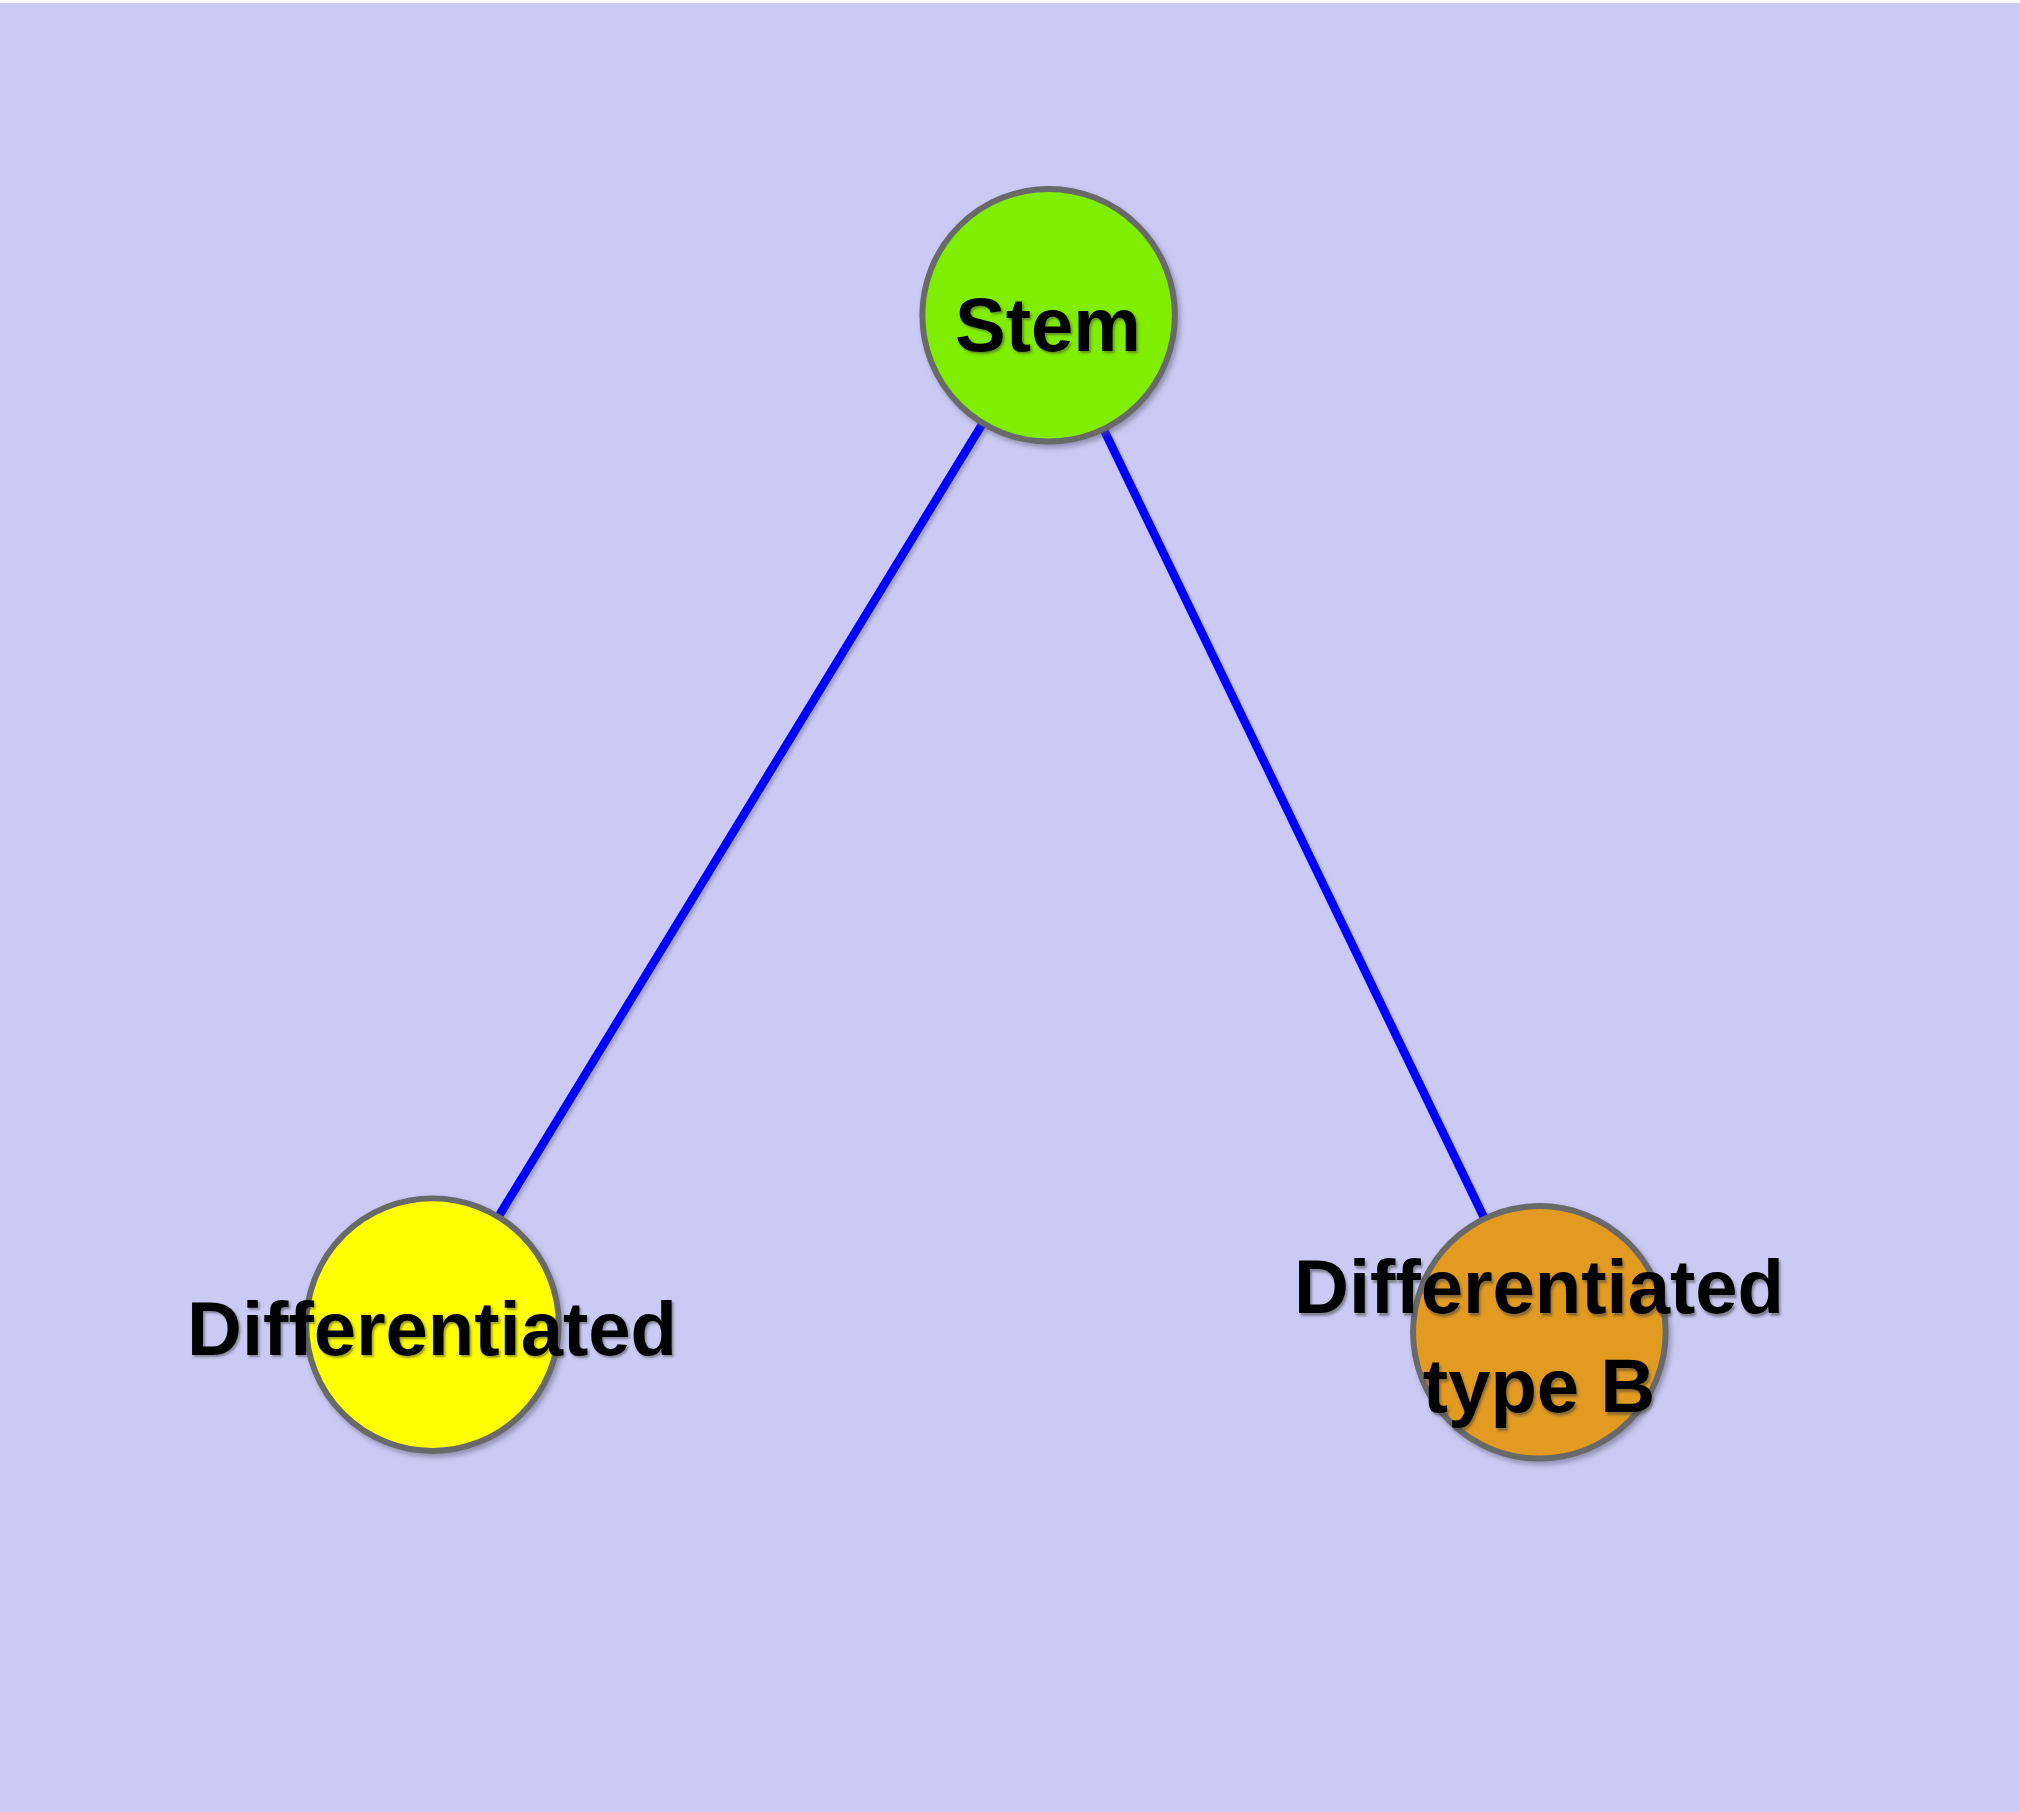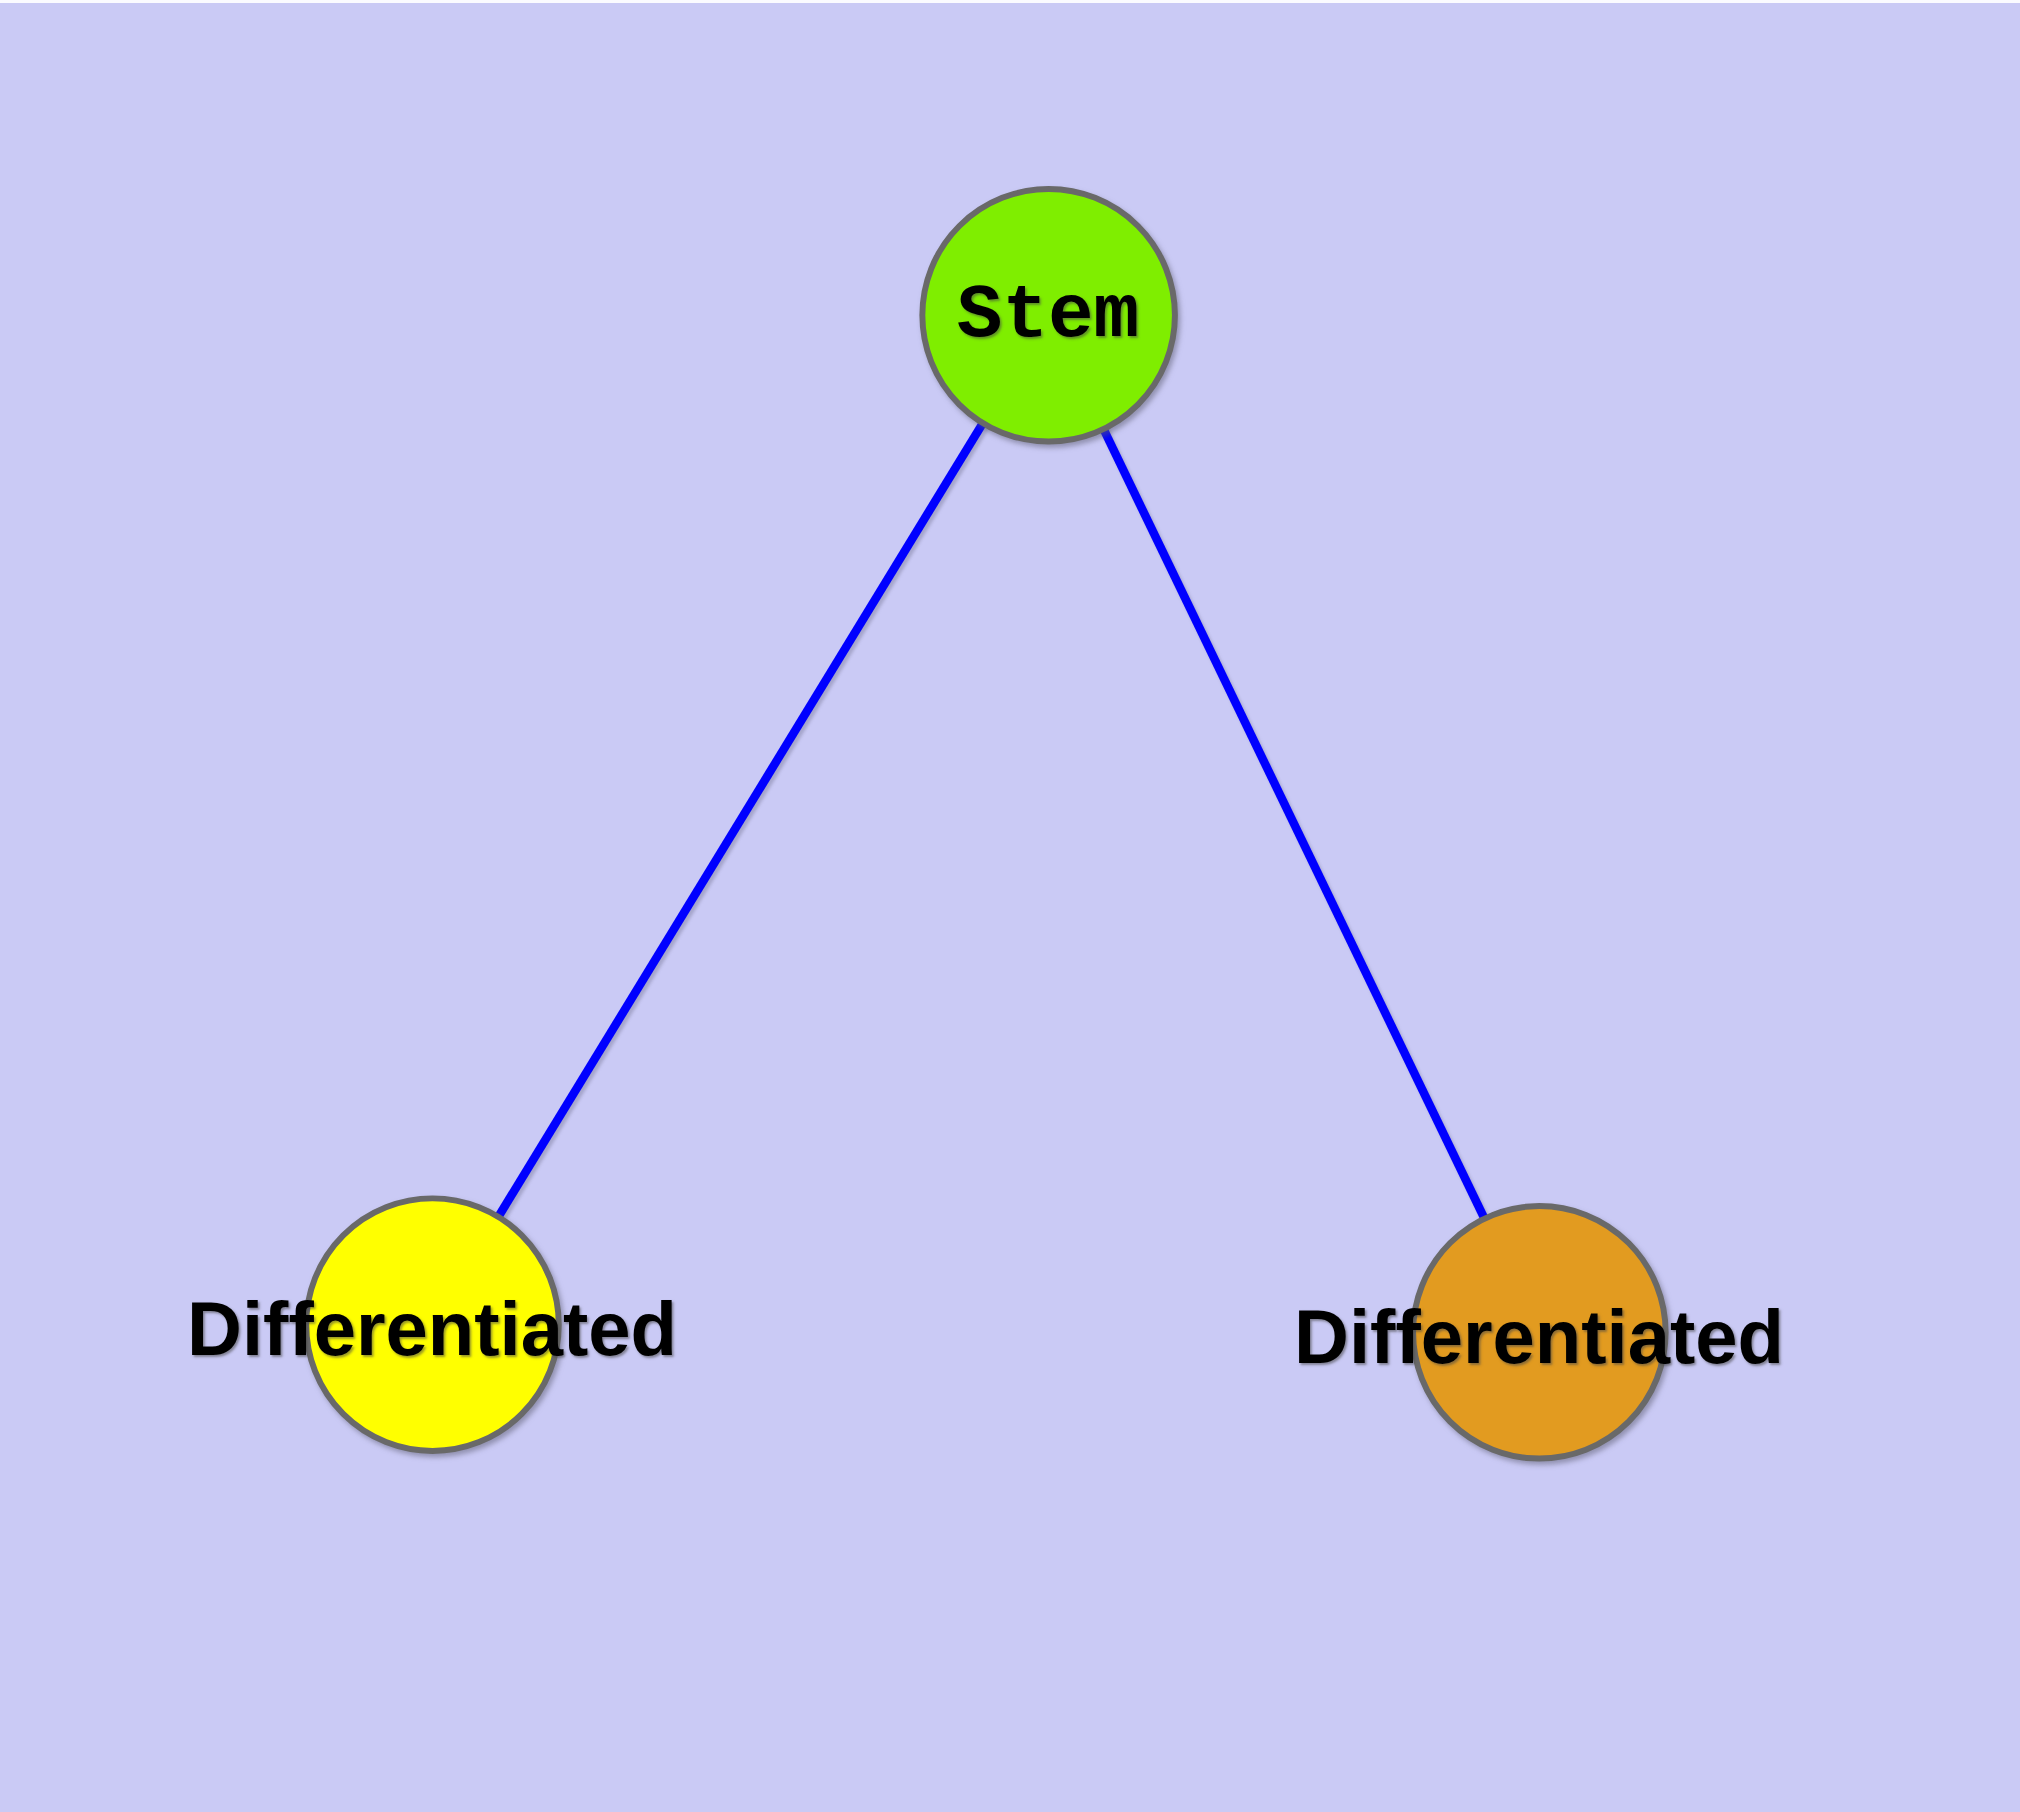--- a/index.html
+++ b/index.html
@@ -45,21 +45,21 @@
     position: absolute;
     transform: translate(-50%, -50%);
     color: #000000;
     font-weight: bold;
     font-size: 76px;
     line-height: 1.3;
     text-align: center;
     white-space: nowrap;
     text-shadow: 1.7px 2.5px 2.5px rgba(70,70,70,0.55);
   }
-  #label-stem   { left: 1048px; top: 316px; font-family: Liberation Mono, monospace;  }
+  #label-stem   { left: 1048px; top: 325px;  }
   #label-type-a { left: 432px;  top: 1329px; }
   #label-type-b { left: 1539px; top: 1337px; }
 </style>
 </head>
 <body>
 
 <div class="canvas">
 
   <div class="top-strip"></div>
 
@@ -76,16 +76,17 @@
   </svg>
 
   <div class="node-label" id="label-stem">Stem</div>
 
   <div class="node-label" id="label-type-a">
     <span>Differentiated</span><br>
   </div>
 
   <div class="node-label" id="label-type-b">
     <span>Differentiated</span><br>
+    <span>type B</span>
   </div>
 
 </div>
 
 
 </body></html>

